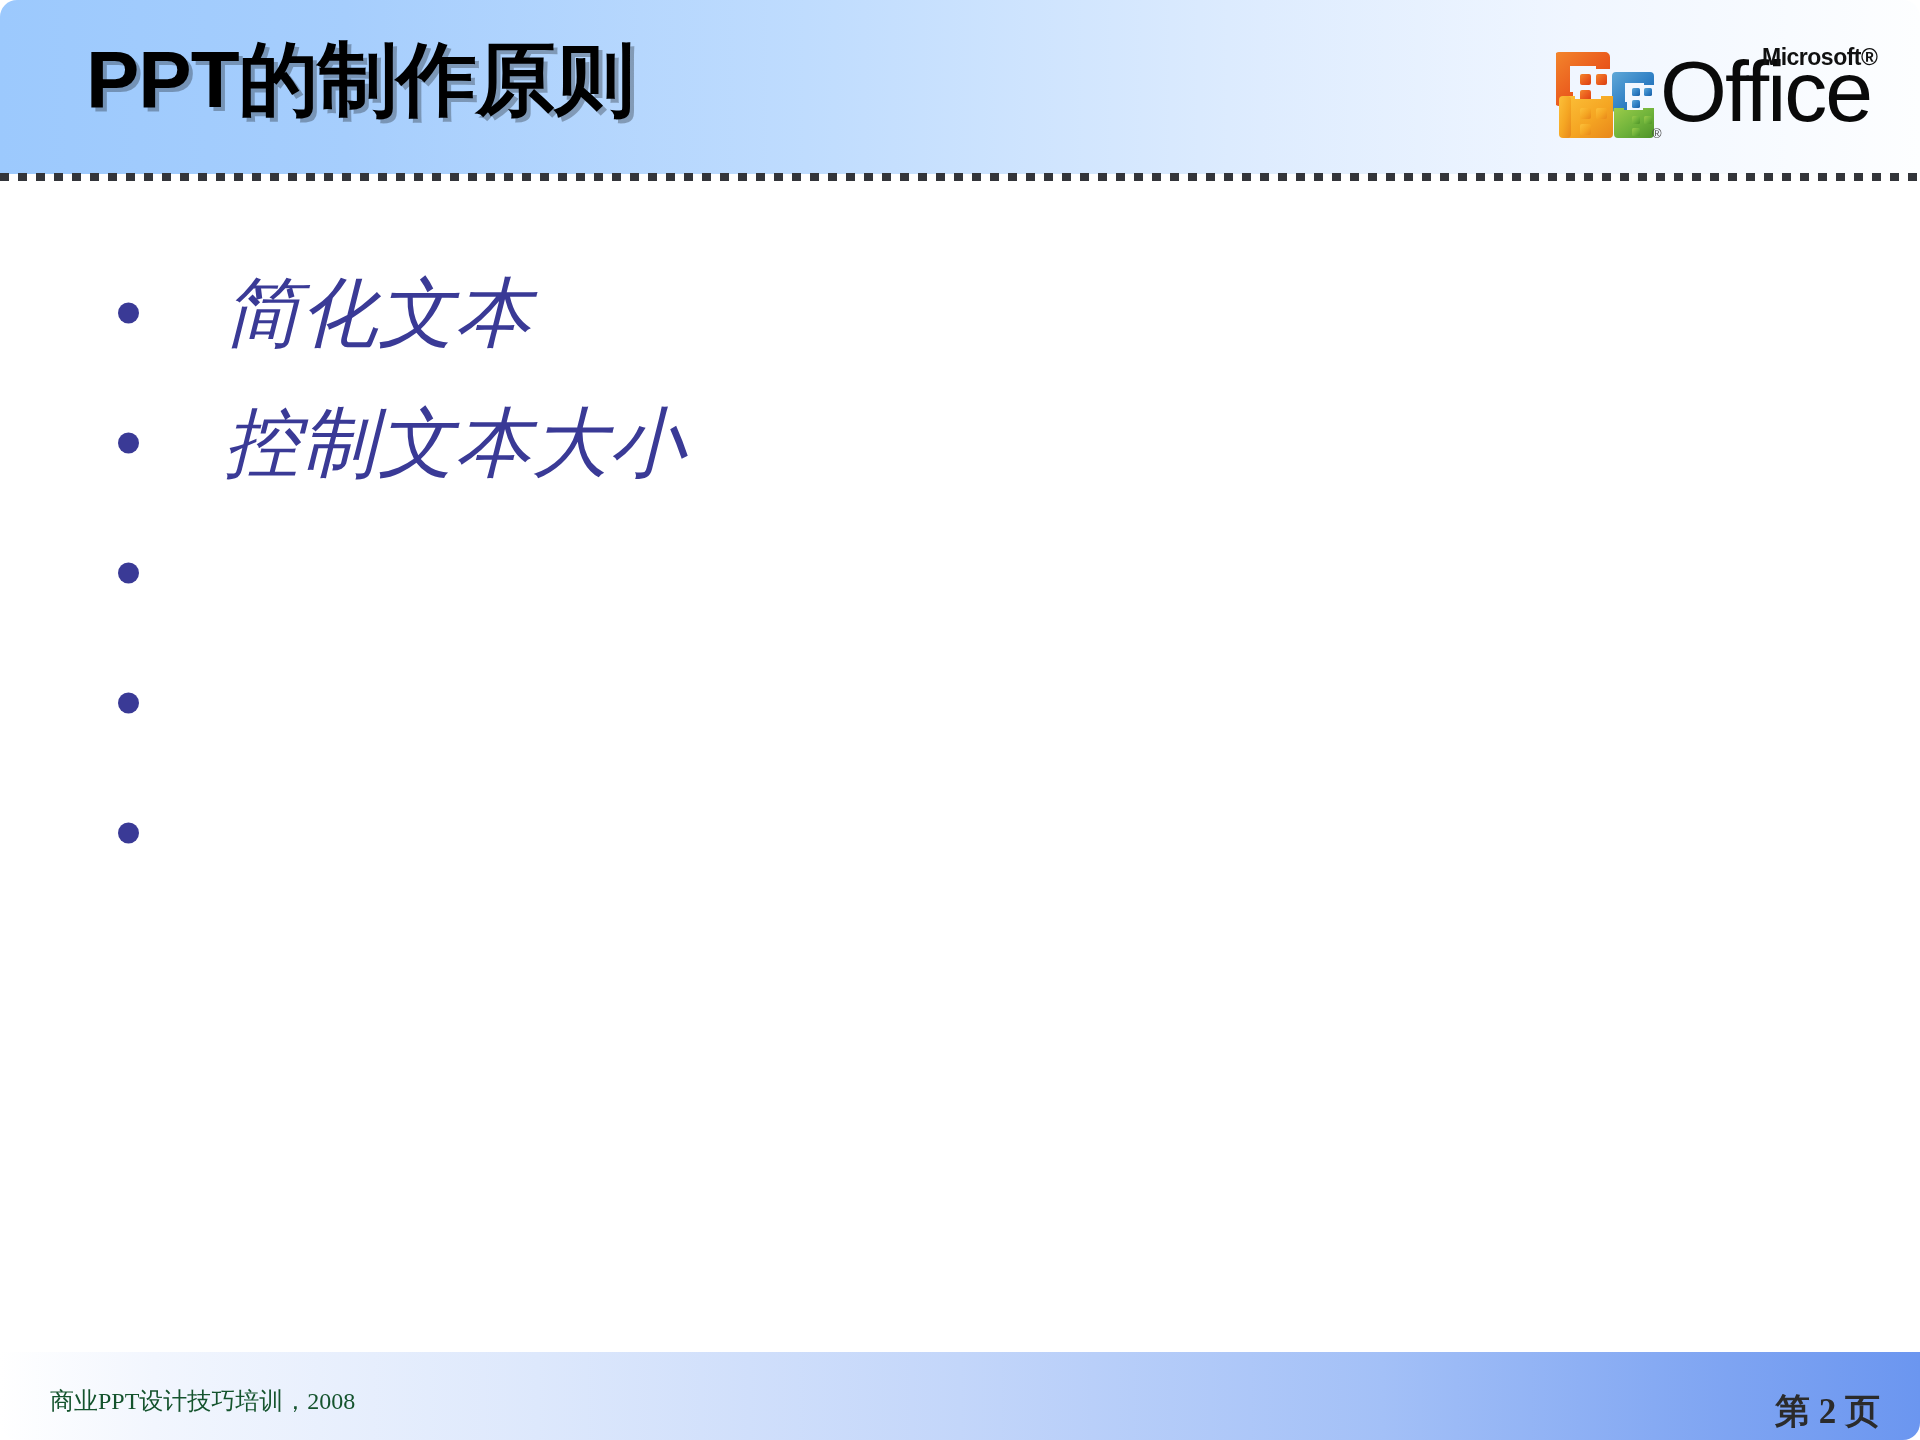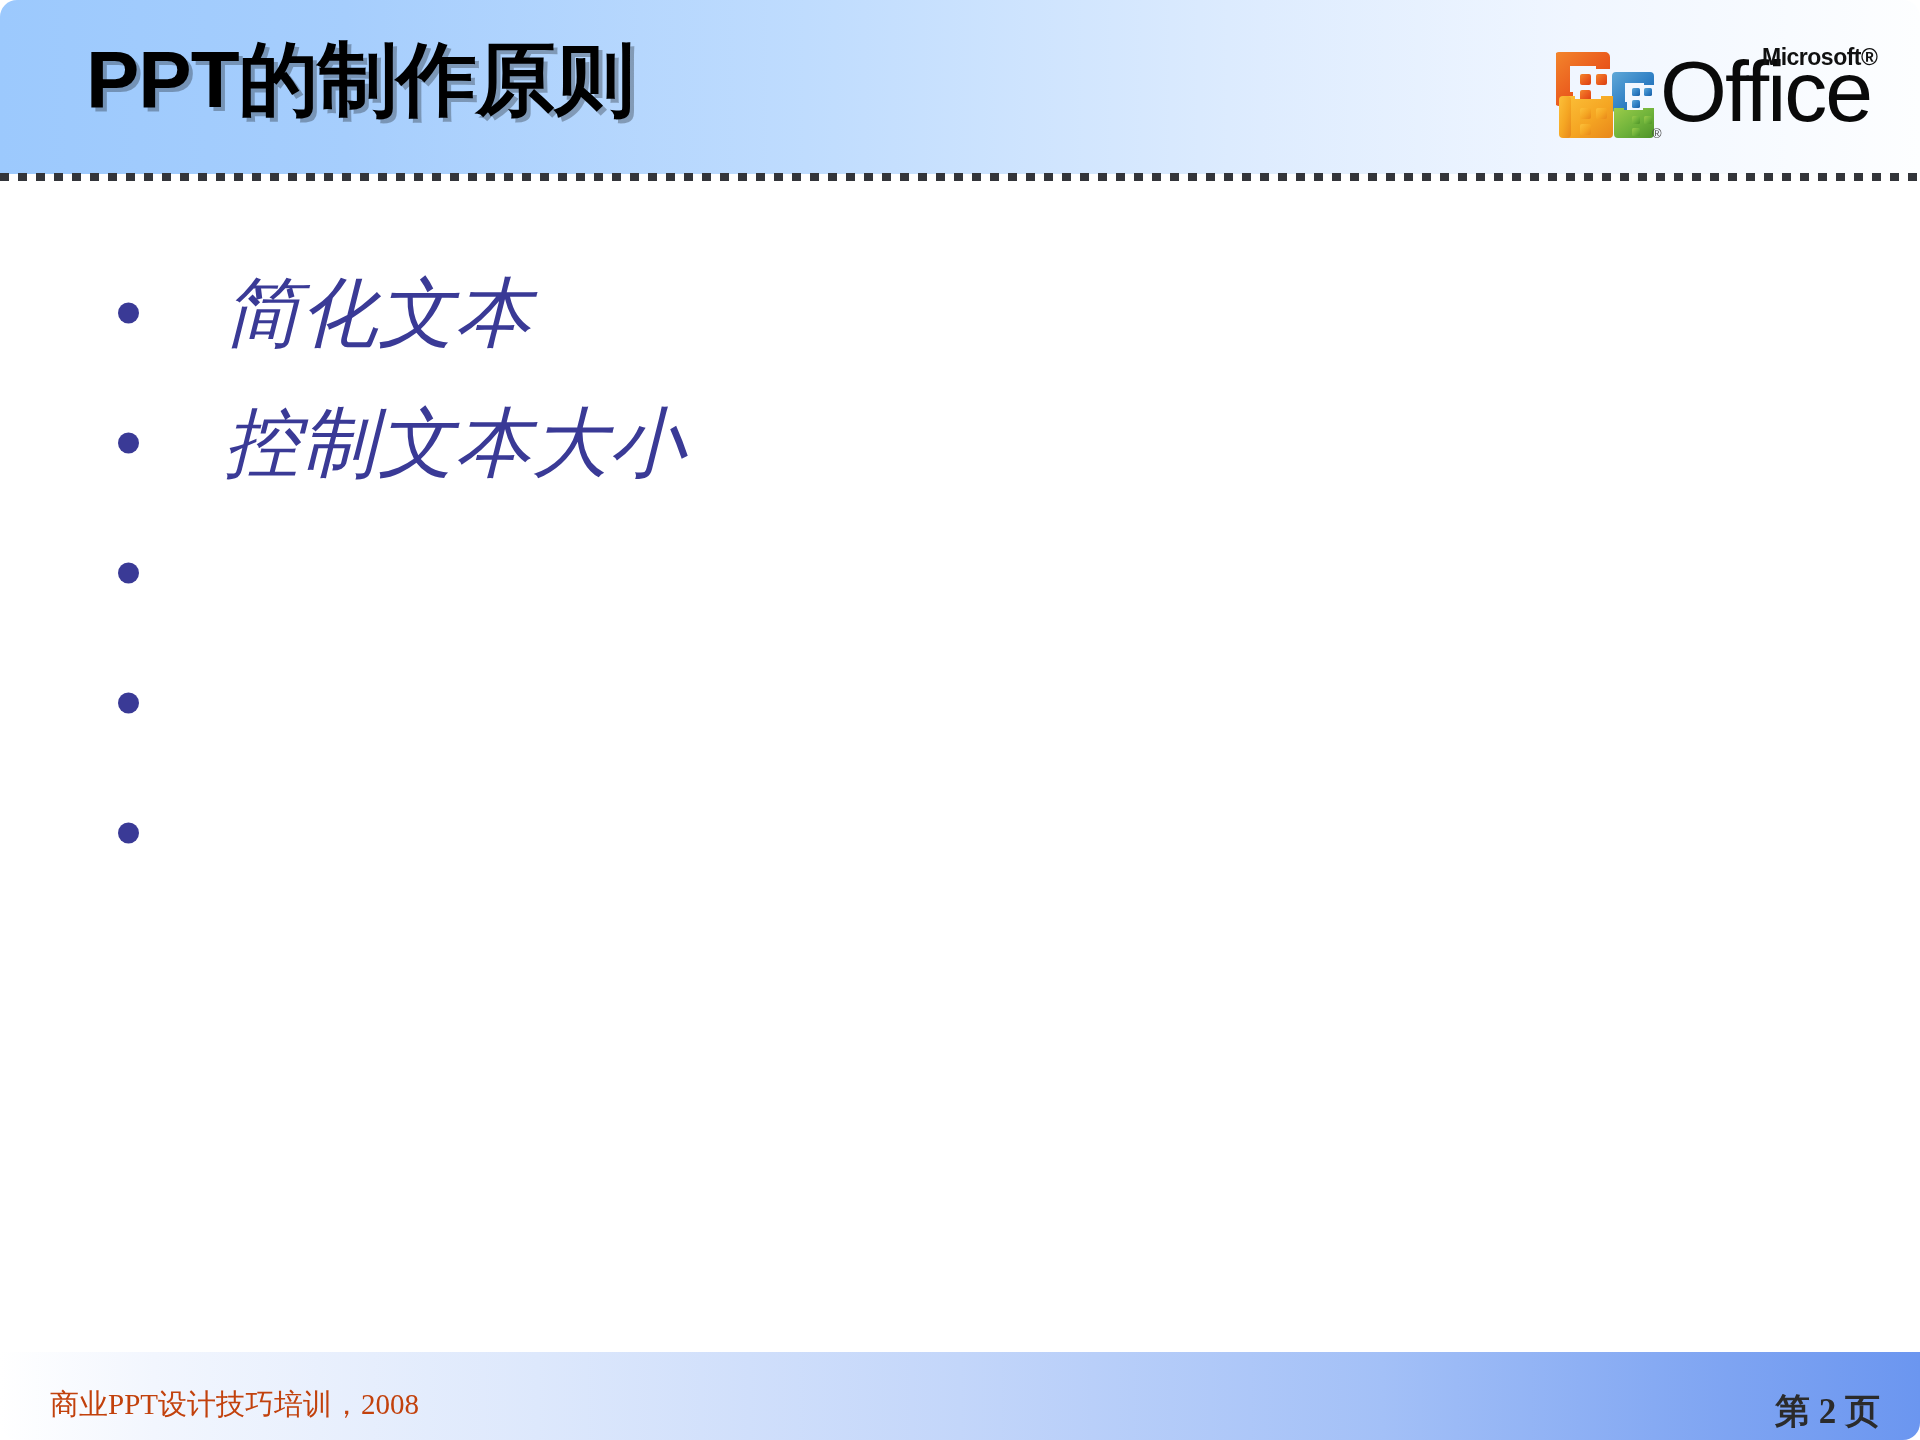--- a/index.html
+++ b/index.html
@@ -158,22 +158,22 @@
         #c3d6fa 50%,
         #a3c0f7 72%,
         #7ea4f2 90%,
         #6b96f0 100%);
   }
   #footer-left {
     position: absolute;
     left: 50px;
     top: 1385px;
     font-family: "Liberation Serif", serif;
-    font-size: 29px;
-    color: #c2410c;
+    font-size: 24px;
+    color: #14532d;
     white-space: nowrap;
   }
   #footer-page {
     position: absolute;
     right: 40px;
     top: 1388px;
     font-family: "Liberation Serif", serif;
     font-size: 35px;
     color: #2b2b2b;
     white-space: nowrap;

